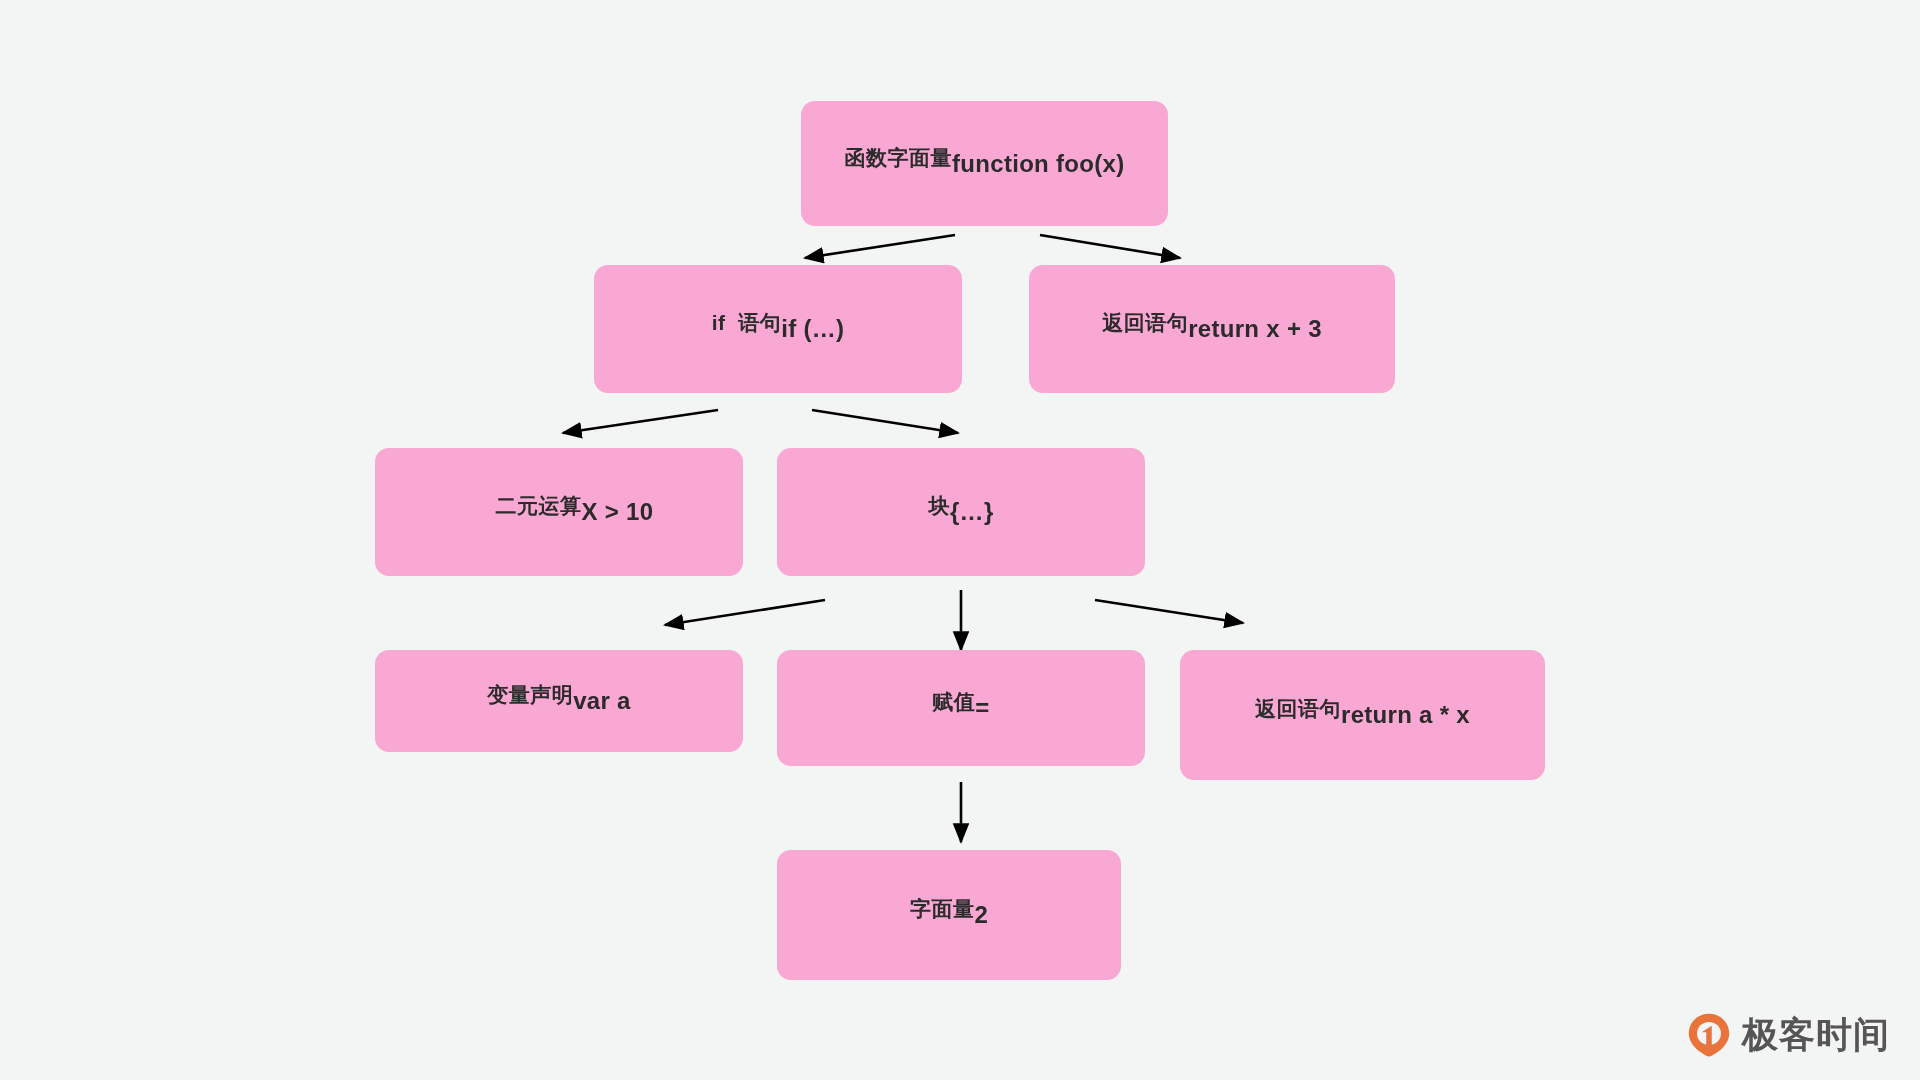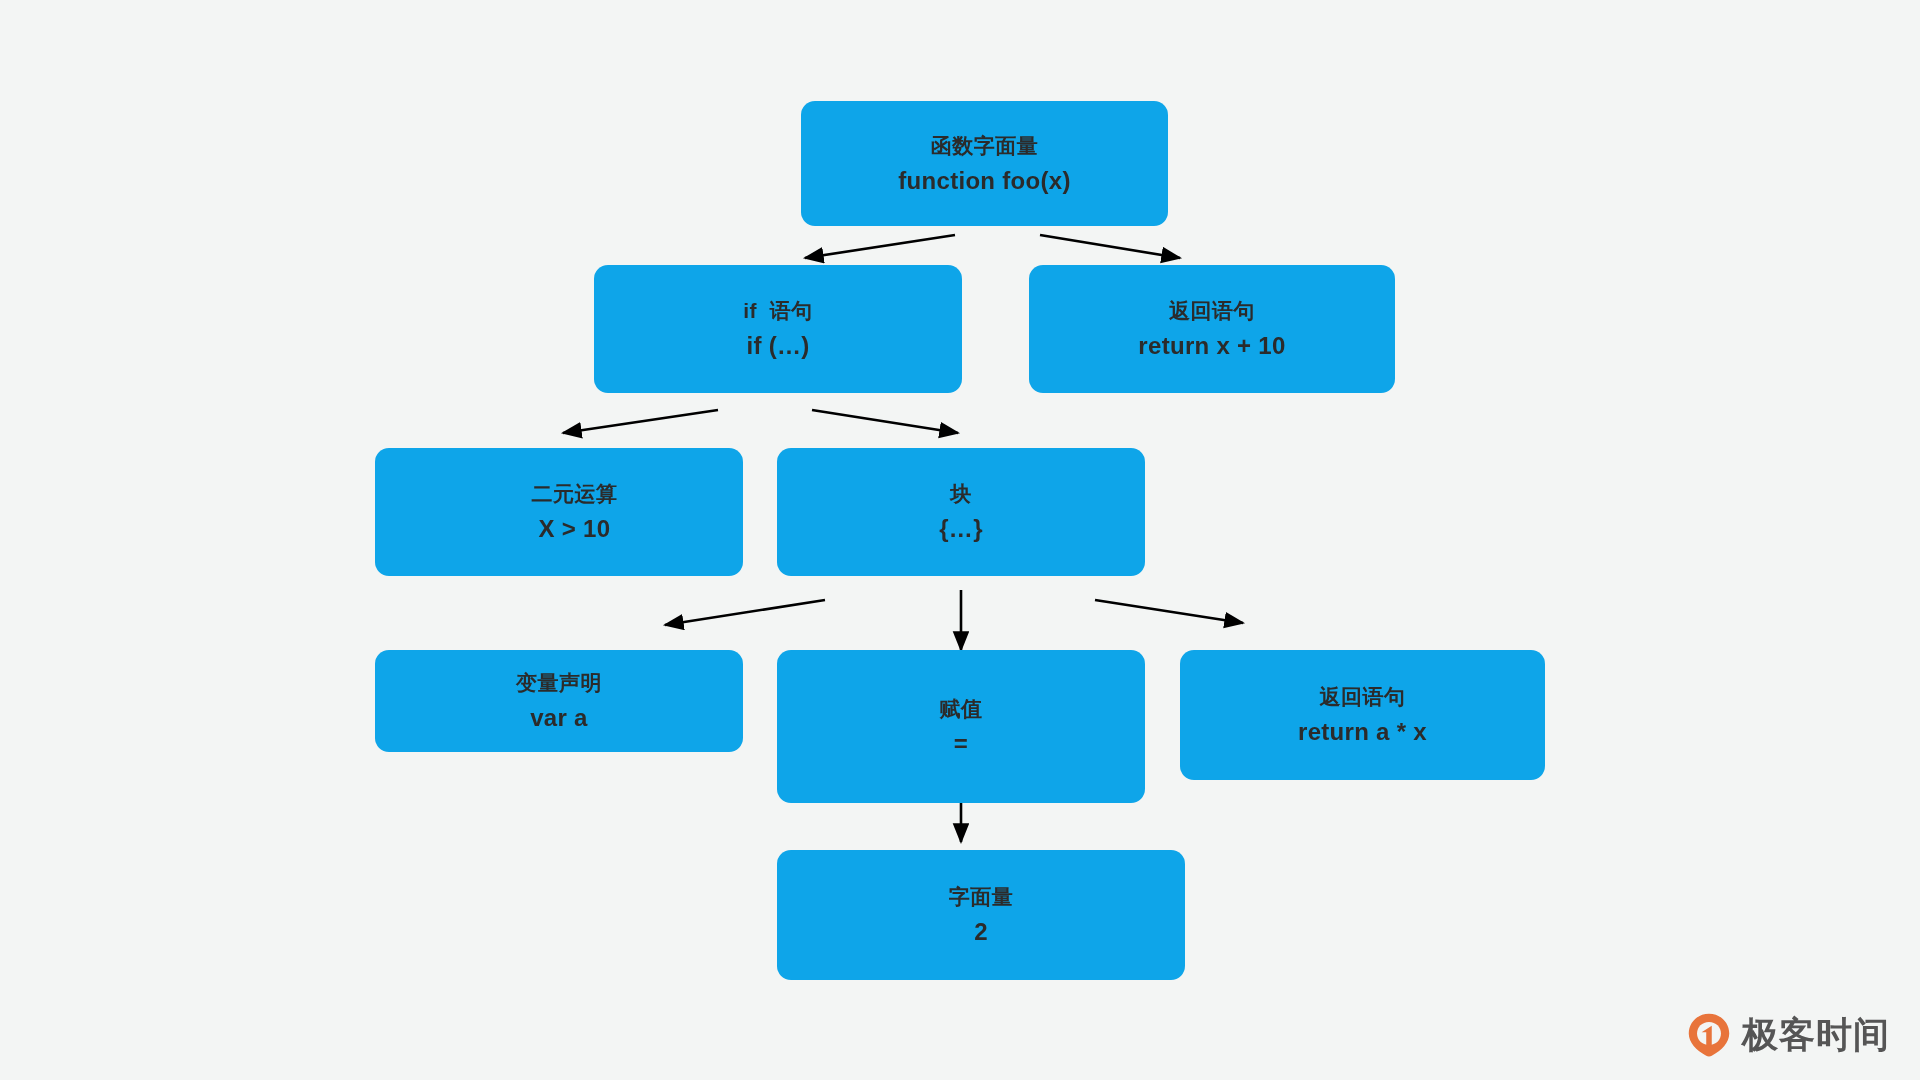--- a/index.html
+++ b/index.html
@@ -28,24 +28,24 @@
     left: 0;
     top: 0;
     width: 1920px;
     height: 1080px;
     pointer-events: none;
   }
 
   .node {
     position: absolute;
     box-sizing: border-box;
-    background: #0ea5e9;
+    background: #f9a8d4;
     border-radius: 14px;
     display: flex;
-    flex-direction: column;
+    flex-direction: row;
     align-items: center;
     justify-content: center;
     color: #2b2b2b;
     text-align: center;
     line-height: 1.0;
   }
 
   .node .title {
     font-size: 21px;
     font-weight: bold;
@@ -117,49 +117,49 @@
     <span class="code">function foo(x)</span>
   </div>
 
   <div class="node" style="left:594px; top:265px; width:368px; height:128px;">
     <span class="title">if  语句</span>
     <span class="code">if (…)</span>
   </div>
 
   <div class="node" style="left:1029px; top:265px; width:366px; height:128px;">
     <span class="title">返回语句</span>
-    <span class="code">return x + 10</span>
+    <span class="code">return x + 3</span>
   </div>
 
   <div class="node" style="left:375px; top:448px; width:368px; height:128px;padding-left:31px;">
     <span class="title">二元运算</span>
     <span class="code">X &gt; 10</span>
   </div>
 
   <div class="node" style="left:777px; top:448px; width:368px; height:128px;">
     <span class="title">块</span>
     <span class="code">{…}</span>
   </div>
 
   <div class="node" style="left:375px; top:650px; width:368px; height:102px;">
     <span class="title">变量声明</span>
     <span class="code">var a</span>
   </div>
 
-  <div class="node" style="left:777px; top:650px; width:368px; height:153px;">
+  <div class="node" style="left:777px; top:650px; width:368px; height:116px;">
     <span class="title">赋值</span>
     <span class="code">=</span>
   </div>
 
   <div class="node" style="left:1180px; top:650px; width:365px; height:130px;">
     <span class="title">返回语句</span>
     <span class="code">return a * x</span>
   </div>
 
-  <div class="node" style="left:777px; top:850px; width:408px; height:130px;">
+  <div class="node" style="left:777px; top:850px; width:344px; height:130px;">
     <span class="title">字面量</span>
     <span class="code">2</span>
   </div>
 
   <div id="watermark">
     <svg class="mark-logo" viewBox="0 0 100 100" xmlns="http://www.w3.org/2000/svg">
       <path d="M50 4 C25 4 6 23 6 47 C6 66 22 84 44 95 C47 97 53 97 56 95 C78 84 94 66 94 47 C94 23 75 4 50 4 Z" fill="#e8743b"></path>
       <path d="M50 22 C35 22 24 33 24 47 C24 61 35 72 50 72 C65 72 76 61 76 47 C76 33 65 22 50 22 Z" fill="#f3f5f4"></path>
       <path d="M56 30 L56 74 L44 84 L44 44 L34 44 L56 30 Z" fill="#e8743b"></path>
     </svg>

